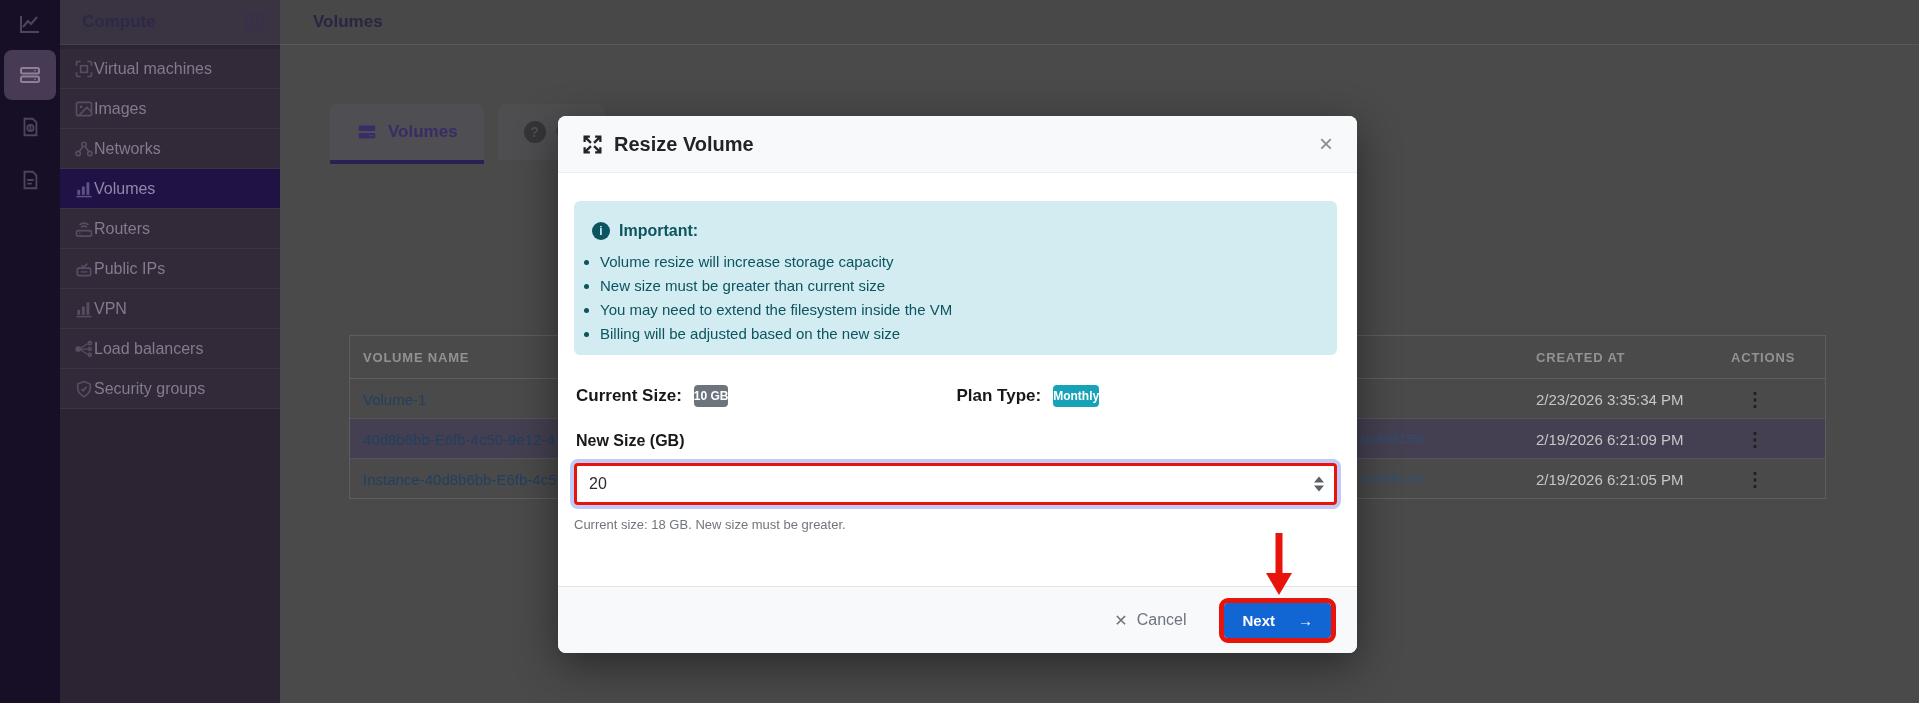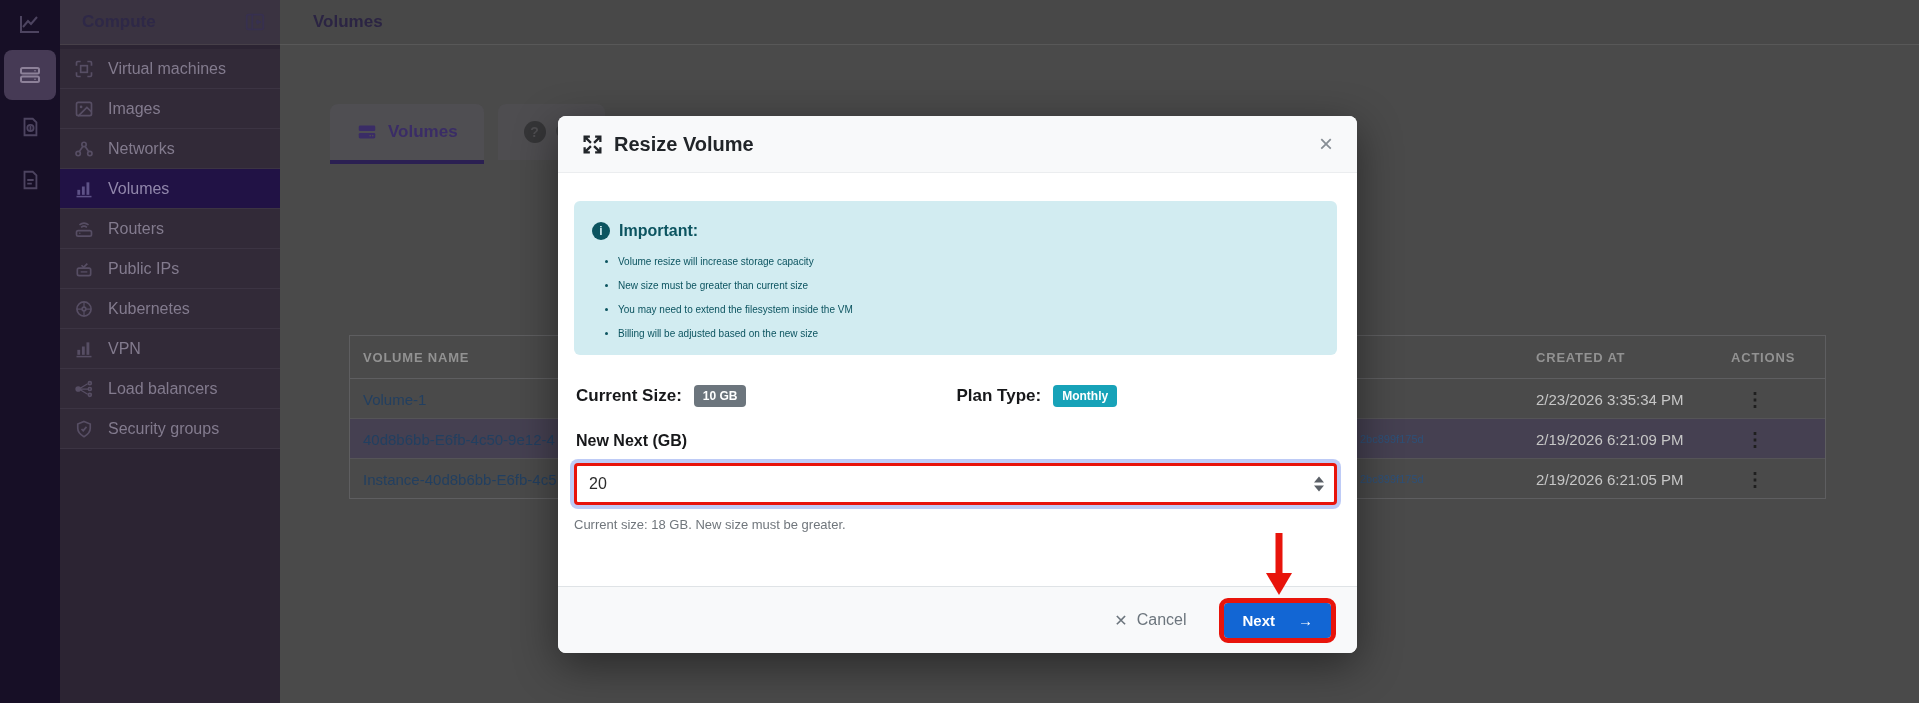--- a/index.html
+++ b/index.html
@@ -13,21 +13,21 @@
   .rail-active-tile{position:absolute;left:4px;width:52px;top:50px;height:50px;background:#463a55;
                     border-radius:8px;color:#8d8199;display:flex;align-items:center;justify-content:center;cursor:pointer}
 
   
   .sidebar{position:absolute;left:60px;top:0;width:220px;height:703px;background:#2c2433;z-index:2}
   .side-header{height:44px;background:#3a3341;border-bottom:1px solid #474049;display:flex;
                align-items:center;justify-content:space-between;padding:0 14px 0 22px}
   .side-title{color:#2e2847;font-weight:700;font-size:17px}
   .collapse{color:#37304f;cursor:pointer}
   .side-items{margin-top:4px}
-  .side-item{height:39px;display:flex;align-items:center;gap:14px;padding:0 12px 0 14px;
+  .side-item{height:39px;display:flex;align-items:center;padding:0 12px 0 14px;
              background:#322a38;border-bottom:1px solid #3c3443;color:#837b8e;font-size:16px;cursor:pointer}
   .si-icon{width:20px;height:20px;color:#574e64;flex:0 0 20px}
   .side-item.active{background:#211245;color:#9187ab}
   .side-item.active .si-icon{color:#5e5287}
 
   
   .topbar{position:absolute;left:280px;top:0;right:0;height:44px;background:#484848;
           border-bottom:1px solid #585858;display:flex;align-items:center;padding-left:33px;z-index:1}
   .page-title{color:#2b2443;font-size:17px;font-weight:700}
 
@@ -61,25 +61,25 @@
          box-shadow:0 12px 44px rgba(0,0,0,.45);z-index:5;display:flex;flex-direction:column}
   .m-head{height:56px;flex:0 0 56px;background:#f8f9fa;border-radius:8px 8px 0 0;border-bottom:1px solid #ebedef;
           display:flex;align-items:center;padding:0 24px;gap:11px}
   .m-title{font-size:20px;font-weight:700;color:#212529}
   .m-close{margin-left:auto;color:#878e95;font-size:24px;line-height:1;cursor:pointer}
   .m-body{flex:1;padding:28px 20px 0 16px}
   .info{background:#d2ecf1;border-radius:6px;padding:13px 18px 0;color:#0c5460;height:141px;box-sizing:content-box}
   .info-head{display:flex;gap:9px;align-items:center;font-weight:700;font-size:16px;margin:8px 0 4px}
   .i-icon{width:18px;height:18px;border-radius:50%;background:#0c5460;color:#d2ecf1;font-weight:700;
           font-size:12px;display:flex;align-items:center;justify-content:center}
-  .info-list{margin:10px 0 0 26px;padding:0;font-size:10px;line-height:24px}
+  .info-list{margin:10px 0 0 8px;padding:0;font-size:15px;line-height:24px}
   .sizes-row{display:flex;margin-top:30px;padding-left:2px}
   .half{width:50%;display:flex;align-items:center;gap:12px}
   .lab{font-size:17px;font-weight:700;color:#17181a}
-  .badge{color:#fff;font-weight:700;font-size:12px;padding:4px 9px;border-radius:4px}
+  .badge{color:#fff;font-weight:700;font-size:12px;padding:4px 0;border-radius:4px}
   .badge.gray{background:#6c757d}
   .badge.teal{background:#17a2b8}
   .new-size-label{margin-top:25px;padding-left:2px;font-size:16px;font-weight:700;color:#17181a}
   .input-wrap{position:relative;margin-top:13px}
   .num{width:100%;box-sizing:border-box;height:42px;border:3px solid #e8140b;border-radius:4px;
        box-shadow:0 0 0 4px rgba(110,140,235,.45);font-size:16px;color:#2b2b2b;padding:0 34px 0 12px;
        font-family:inherit;outline:none;background:#fff}
   .spin{position:absolute;right:13px;top:50%;transform:translateY(-50%);display:flex;flex-direction:column;
         gap:3px;cursor:pointer}
   .spin i{width:0;height:0;border-left:5px solid transparent;border-right:5px solid transparent}
@@ -201,30 +201,20 @@
         <span class="si-icon">
           <svg width="20" height="20" viewBox="0 0 24 24" fill="none" stroke="currentColor" stroke-width="2">
               <rect x="4" y="11" width="16" height="9" rx="2"></rect>
               <path d="M9 7.5l2.5 2.5L16 5.5"></path>
               <path d="M8 15.5h8" stroke-width="1.6"></path>
             </svg>
         </span>
         <span class="si-label">Public IPs</span>
       </div>
 
-      <div class="side-item">
-        <span class="si-icon">
-          <svg width="20" height="20" viewBox="0 0 24 24" fill="none" stroke="currentColor" stroke-width="2">
-              <circle cx="12" cy="12" r="8.5"></circle>
-              <circle cx="12" cy="12" r="2.2"></circle>
-              <path d="M12 3.5v6.3M12 14.2v6.3M3.5 12h6.3M14.2 12h6.3" stroke-width="1.5"></path>
-            </svg>
-        </span>
-        <span class="si-label">Kubernetes</span>
-      </div>
 
       <div class="side-item">
         <span class="si-icon">
           <svg width="20" height="20" viewBox="0 0 24 24" fill="currentColor">
               <rect x="4" y="13" width="3.4" height="6"></rect>
               <rect x="9.5" y="9" width="3.4" height="10"></rect>
               <rect x="15" y="4" width="3.4" height="15"></rect>
               <rect x="3" y="20.2" width="18" height="1.8"></rect>
             </svg>
         </span>
@@ -337,21 +327,21 @@
         <div class="half">
           <span class="lab">Current Size:</span>
           <span class="badge gray">10 GB</span>
         </div>
         <div class="half">
           <span class="lab">Plan Type:</span>
           <span class="badge teal">Monthly</span>
         </div>
       </div>
 
-      <div class="new-size-label">New Next (GB)</div>
+      <div class="new-size-label">New Size (GB)</div>
 
       <div class="input-wrap">
         <input class="num" type="text" value="20" style="">
         <span class="spin">
             <i class="up"></i>
             <i class="dn"></i>
           </span>
       </div>
 
       <div class="helper">Current size: 18 GB. New size must be greater.</div>

